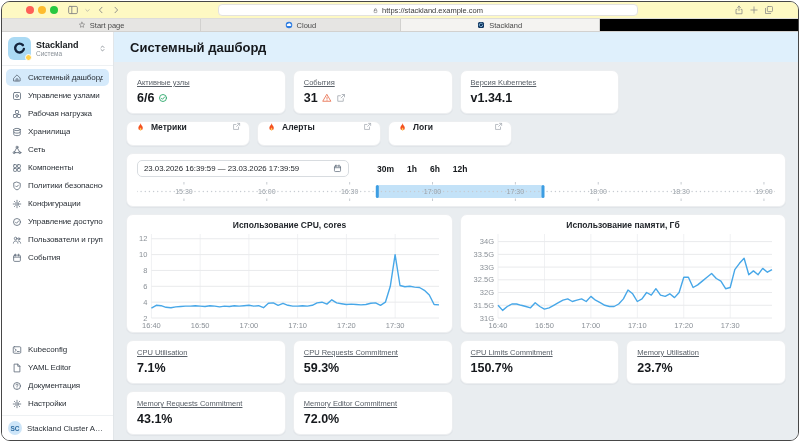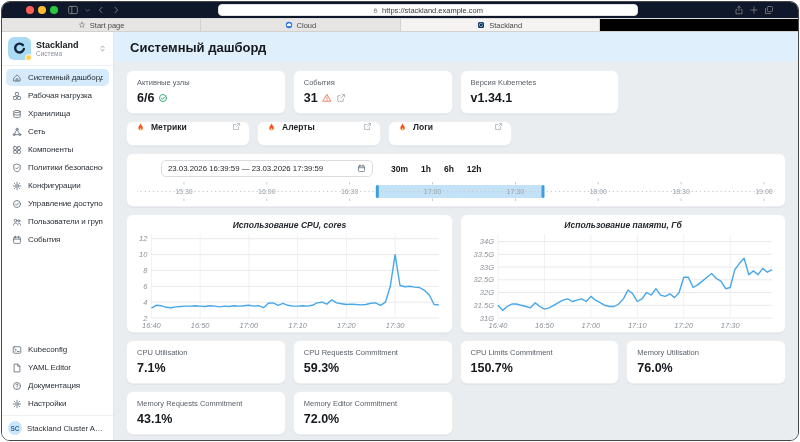--- a/index.html
+++ b/index.html
@@ -1,19 +1,19 @@
 <!DOCTYPE html>
 <html><head>
 <meta charset="utf-8">
 <style>
   html,body{margin:0;padding:0;background:#fff;font-family:"Liberation Sans",sans-serif;}
   *{box-sizing:border-box;}
   .window{width:798px;height:440px;margin:1px;border:1px solid #474747;border-radius:9px;overflow:hidden;background:#e9edf0;position:relative;}
   
-  .topbar{height:17px;background:#0f172a;border-bottom:1px solid #dddcda;display:flex;align-items:center;gap:5px;padding:0 24px;}
+  .topbar{height:17px;background:#fef9c3;border-bottom:1px solid #dddcda;display:flex;align-items:center;gap:5px;padding:0 24px;}
   .lights{display:flex;gap:4px;margin-right:4px;}
   .dot{width:8px;height:8px;border-radius:50%;}
   .cic{display:inline-block;flex:none;}
   .w7{width:7px;height:7px;} .w8{width:8px;height:8px;} .w9{width:9px;height:9px;} .w10{width:10px;height:10px;} .w12{width:12px;height:12px;}
   .addr-wrap{flex:1;display:flex;justify-content:center;}
   .addr{width:420px;height:12px;background:#fff;border:1px solid #e3e2e0;border-radius:4px;display:flex;align-items:center;justify-content:center;gap:3px;font-size:7.5px;color:#3a3a3a;}
   .tabstrip{height:13px;display:flex;background:#000000;border-bottom:1px solid #d2d1cf;}
   .tab{flex:1;display:flex;align-items:center;justify-content:center;gap:4px;font-size:7.5px;color:#4a4a4a;background:#e6e5e3;border-right:1px solid #d2d1cf;overflow:hidden;white-space:nowrap;}
   .tab:last-child{border-right:none;margin-top:20px;}
   .tab.active{background:#f4f3f1;}
@@ -38,35 +38,35 @@
   .avatar{width:14px;height:14px;border-radius:50%;background:#cde5f8;color:#2d6ca2;font-size:6.5px;font-weight:bold;display:flex;align-items:center;justify-content:center;flex:none;}
   .user-name{font-size:7.8px;color:#2b3138;white-space:nowrap;overflow:hidden;text-overflow:ellipsis;}
   
   .main{flex:1;display:flex;flex-direction:column;min-width:0;}
   .page-header{height:30px;background:#dff0fc;display:flex;align-items:center;padding:0 16px;flex:none;}
   .page-title{font-size:13px;font-weight:bold;color:#15181c;}
   .content{flex:1;padding:8px 12px;overflow:hidden;}
   .grid4{display:grid;grid-template-columns:repeat(4,1fr);gap:7px;}
   .card{background:#fff;border:1px solid #eceef0;border-radius:7px;box-shadow:0 1px 1px rgba(25,35,45,.04);}
   .stat{padding:7px 10px 8px;}
-  .stat-l{font-size:7.5px;color:#585f67;}
+  .stat-l{font-size:7.5px;color:#585f67;text-decoration:underline;}
   .stat-v{margin-top:4px;font-size:12.5px;font-weight:bold;color:#15181c;display:flex;align-items:center;gap:4px;}
   .sic{width:10px;height:10px;flex:none;}
   .sic:empty{display:none;}
   .qrow{display:flex;gap:7px;margin-top:7px;}
   .qbtn{width:124px;height:25px;display:flex;align-items:flex-start;gap:5px;padding:0 8px;font-size:8.5px;font-weight:bold;color:#1d2126;cursor:pointer;}
   .fire{width:11px;height:11px;flex:none;}
   .ext{margin-left:auto;width:9px;height:9px;flex:none;}
   .time-card{margin-top:7px;padding:6px 10px 4px;}
   .tr-row{display:flex;align-items:center;}
-  .dt-input{width:212px;height:17px;border:1px solid #d8dce0;border-radius:5px;display:flex;align-items:center;justify-content:space-between;padding:0 6px;font-size:7.8px;color:#23272c;gap:4px;white-space:nowrap;margin-left:24px;}
-  .presets{display:flex;gap:13px;margin-left:18px;}
+  .dt-input{width:212px;height:17px;border:1px solid #d8dce0;border-radius:5px;display:flex;align-items:center;justify-content:space-between;padding:0 6px;font-size:7.8px;color:#23272c;gap:4px;white-space:nowrap;}
+  .presets{display:flex;gap:13px;margin-left:28px;}
   .preset{font-size:8.5px;color:#15181c;font-weight:600;cursor:pointer;}
   .timeline{height:20px;margin-top:5px;}
-  .charts{display:grid;grid-template-columns:1fr 1fr;gap:7px;margin-top:7px;font-style:italic;}
+  .charts{display:grid;grid-template-columns:1fr 1fr;gap:7px;margin-top:7px;}
   .chart-card{padding:5px 8px 2px;}
   .chart-title{text-align:center;font-size:8.5px;font-weight:bold;color:#23272c;}
   .chart-body{height:100px;}
   .mt7{margin-top:7px;}
 </style>
 </head>
 <body>
 
 <div class="window">
 
@@ -189,20 +189,29 @@
       </div>
       <nav class="nav">
         <div class="nav-item active">
           <span class="nav-ic">
               <svg viewBox="0 0 16 16" fill="none" stroke="#5f6b7a" stroke-width="1.3" stroke-linecap="round" stroke-linejoin="round" style="width:100%;height:100%;display:block">
                 <path d="M3 8l5-5 5 5v4.8H3z"></path>
                 <path d="M6.5 12.8V9.4h3v3.4"></path>
               </svg>
             </span>
           <span class="nav-lb">Системный дашборд</span>
+        </div>
+        <div class="nav-item">
+          <span class="nav-ic">
+              <svg viewBox="0 0 16 16" fill="none" stroke="#5f6b7a" stroke-width="1.3" stroke-linecap="round" stroke-linejoin="round" style="width:100%;height:100%;display:block">
+                <rect x="2.4" y="2.4" width="11.2" height="11.2" rx="2"></rect>
+                <circle cx="8" cy="8" r="2.2"></circle>
+              </svg>
+            </span>
+          <span class="nav-lb">Управление узлами</span>
         </div>
         <div class="nav-item">
           <span class="nav-ic">
               <svg viewBox="0 0 16 16" fill="none" stroke="#5f6b7a" stroke-width="1.3" stroke-linecap="round" stroke-linejoin="round" style="width:100%;height:100%;display:block">
                 <rect x="5.6" y="2.4" width="4.8" height="4.8" rx="1"></rect>
                 <rect x="2.4" y="8.8" width="4.8" height="4.8" rx="1"></rect>
                 <rect x="8.8" y="8.8" width="4.8" height="4.8" rx="1"></rect>
               </svg>
             </span>
           <span class="nav-lb">Рабочая нагрузка</span>
@@ -706,21 +715,21 @@
           </div>
           <div class="card stat">
             <div class="stat-l">CPU Limits Commitment</div>
             <div class="stat-v">
                 <span>150.7%</span>
               </div>
           </div>
           <div class="card stat">
             <div class="stat-l">Memory Utilisation</div>
             <div class="stat-v">
-                <span>76.0%</span>
+                <span>23.7%</span>
               </div>
           </div>
         </div>
 
         <div class="grid4 mt7">
           <div class="card stat">
             <div class="stat-l">Memory Requests Commitment</div>
             <div class="stat-v">
                 <span>43.1%</span>
               </div>

